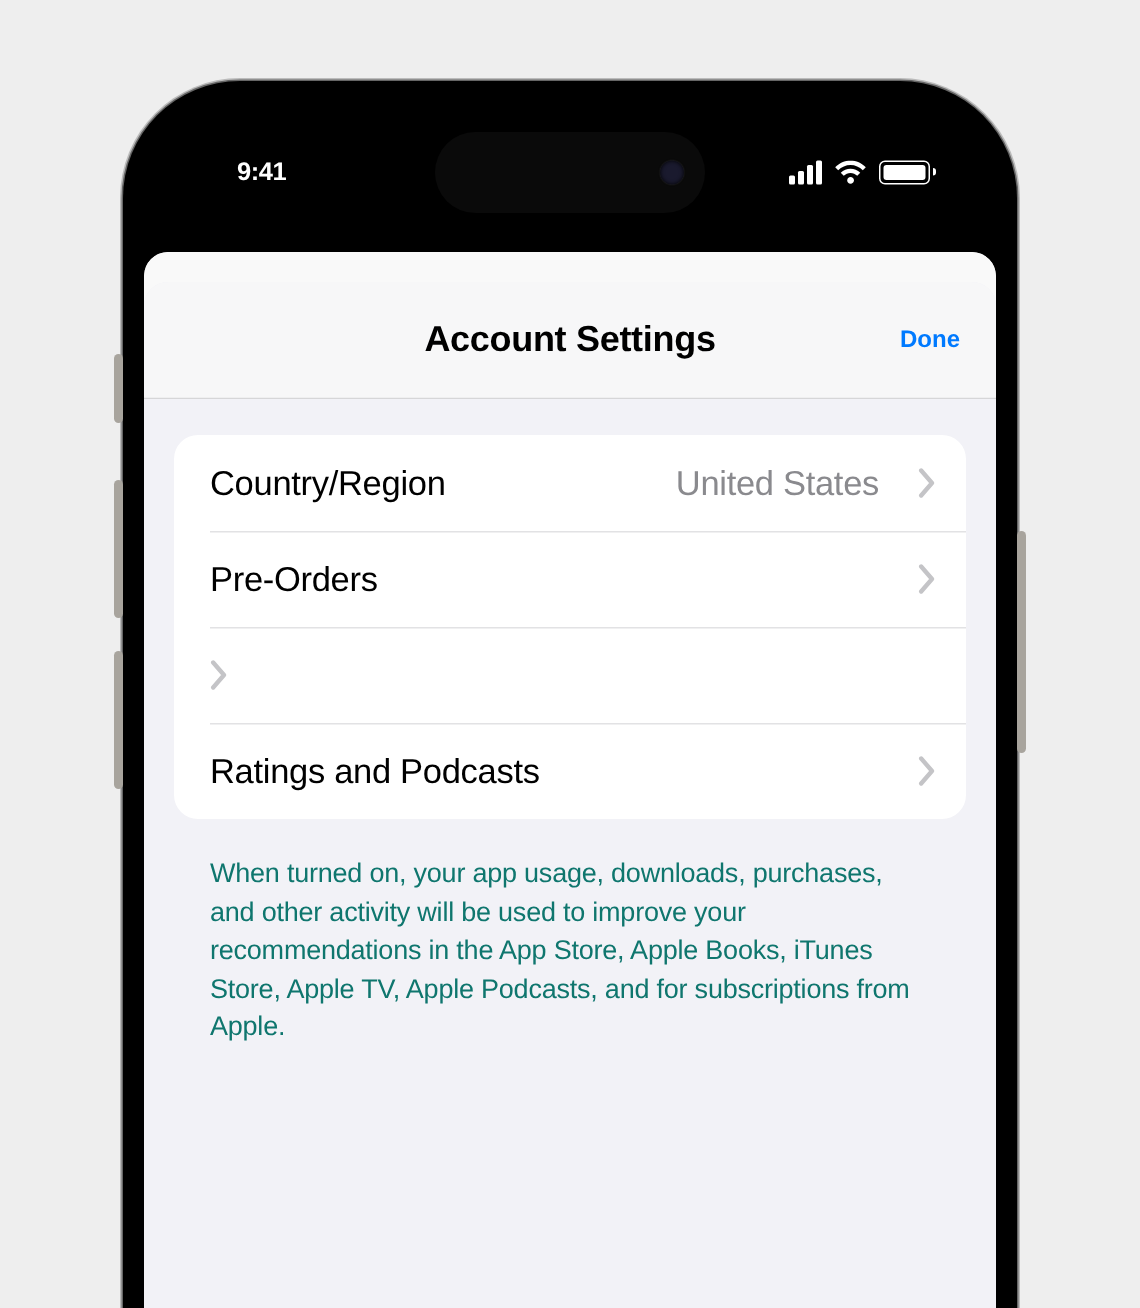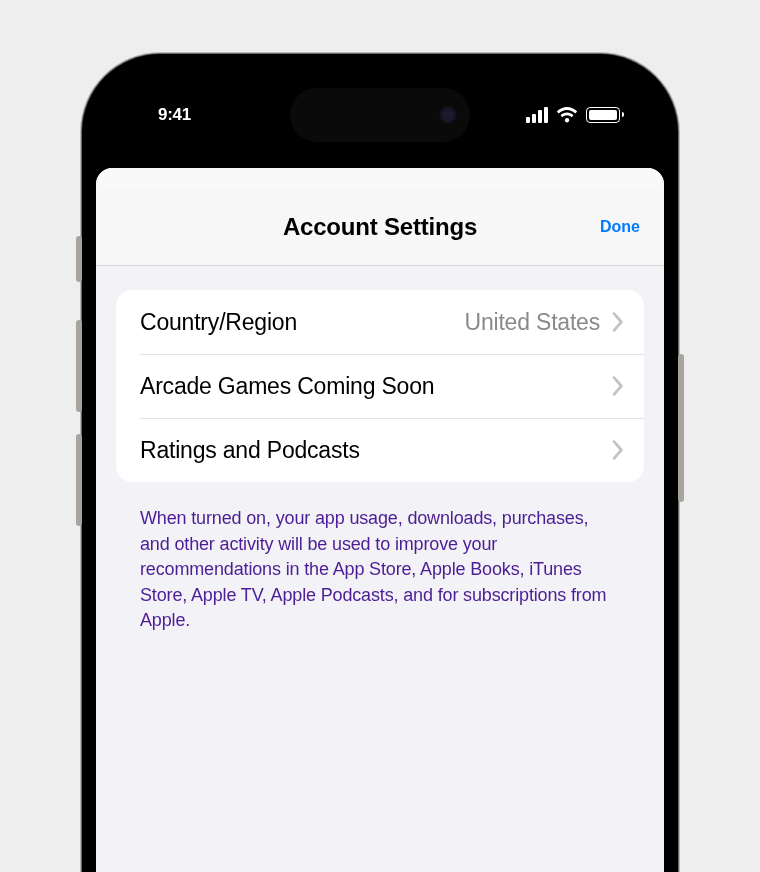--- a/index.html
+++ b/index.html
@@ -239,21 +239,21 @@
     .row-label {
       flex: 1;
       font-size: 23px;
       color: #000;
       letter-spacing: -0.2px;
     }
 
     .row-value {
       font-size: 23px;
       color: #8a8a8e;
-      margin-right: 12px;
+      margin-right: 26px;
       letter-spacing: -0.2px;
     }
 
     .chevron {
       color: #c4c4c7;
       display: flex;
       align-items: center;
     }
 
     .toggle {
@@ -270,21 +270,21 @@
       left: 3px;
       width: 36px;
       height: 36px;
       background: #fff;
       border-radius: 50%;
       box-shadow: 0 2px 4px rgba(0,0,0,0.2), 0 0 1px rgba(0,0,0,0.1);
     }
 
     .footer-text {
       font-size: 18px;
-      color: #4c1d95;
+      color: #0f766e;
       padding: 0 24px;
       line-height: 1.42;
       letter-spacing: -0.15px;
     }
   </style>
 </head>
 <body>
 
 <div class="phone-frame">
   <div class="side-btn left1"></div>
@@ -337,23 +337,30 @@
               <div class="row-label">Country/Region</div>
               <div class="row-value">United States</div>
               <div class="chevron">
                 <svg width="12" height="20" viewBox="0 0 10 18" fill="none">
                     <path d="M1.5 1.5L8 9l-6.5 7.5" stroke="currentColor" stroke-width="2.6" stroke-linecap="round" stroke-linejoin="round"></path>
                   </svg>
               </div>
             </div>
 
 
-
             <div class="row">
-              <div class="row-label">Arcade Games Coming Soon</div>
+              <div class="row-label">Pre-Orders</div>
+              <div class="chevron">
+                <svg width="12" height="20" viewBox="0 0 10 18" fill="none">
+                    <path d="M1.5 1.5L8 9l-6.5 7.5" stroke="currentColor" stroke-width="2.6" stroke-linecap="round" stroke-linejoin="round"></path>
+                  </svg>
+              </div>
+            </div>
+
+            <div class="row">
               <div class="chevron">
                 <svg width="12" height="20" viewBox="0 0 10 18" fill="none">
                     <path d="M1.5 1.5L8 9l-6.5 7.5" stroke="currentColor" stroke-width="2.6" stroke-linecap="round" stroke-linejoin="round"></path>
                   </svg>
               </div>
             </div>
 
             <div class="row">
               <div class="row-label">Ratings and Podcasts</div>
               <div class="chevron">

